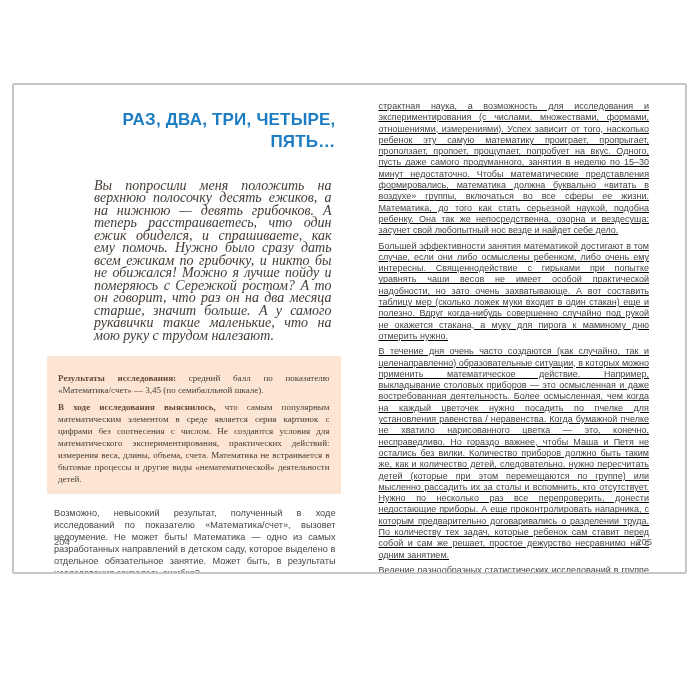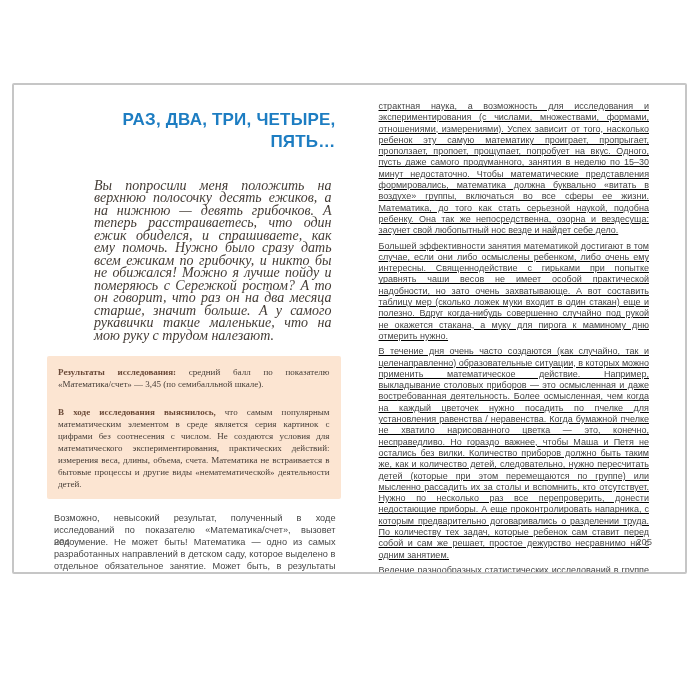--- a/index.html
+++ b/index.html
@@ -66,34 +66,34 @@
     font-style: italic;
     font-size: 14px;
     line-height: 12.5px;
     color: #433b34;
     text-align: justify;
     hyphens: auto;
   }
 
   .result-box {
     margin: 14px -5px 0 -7px;
-    padding: 10px 11px 9px 11px;
+    padding: 16px 11px 9px 11px;
     background: #fce5d2;
     border-radius: 2px;
   }
   .result-box p {
     margin: 0;
     font-family: "Liberation Serif", serif;
     font-size: 9px;
     line-height: 12px;
     color: #443c36;
     text-align: justify;
     hyphens: auto;
   }
-  .result-box p + p { margin-top: 16px; }
+  .result-box p + p { margin-top: 5px; }
   .result-box strong { color: #6b4a38; }
 
   .body-p {
     margin: 13px 0 0 0;
     font-size: 9.2px;
     line-height: 12.1px;
     color: #454545;
     text-align: justify;
     hyphens: auto;
   }

